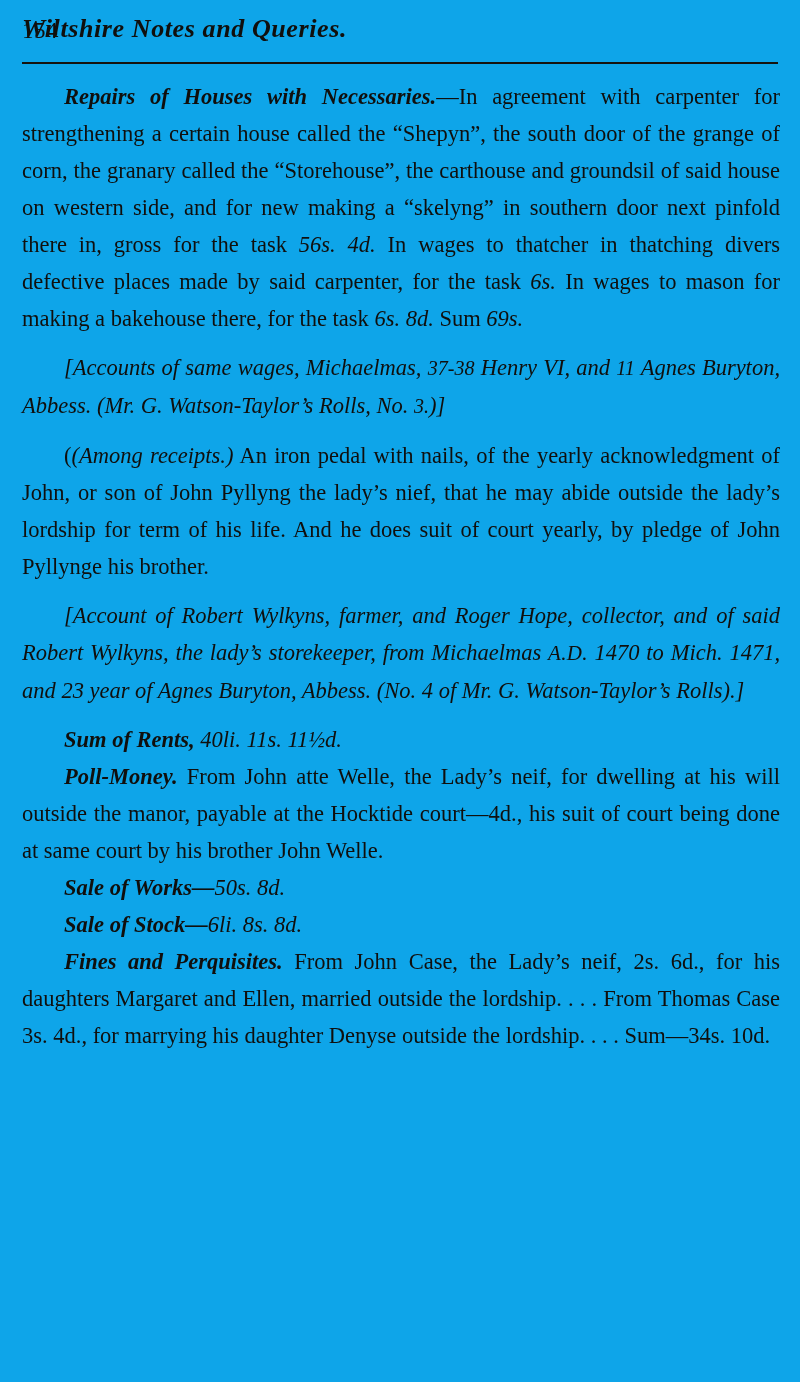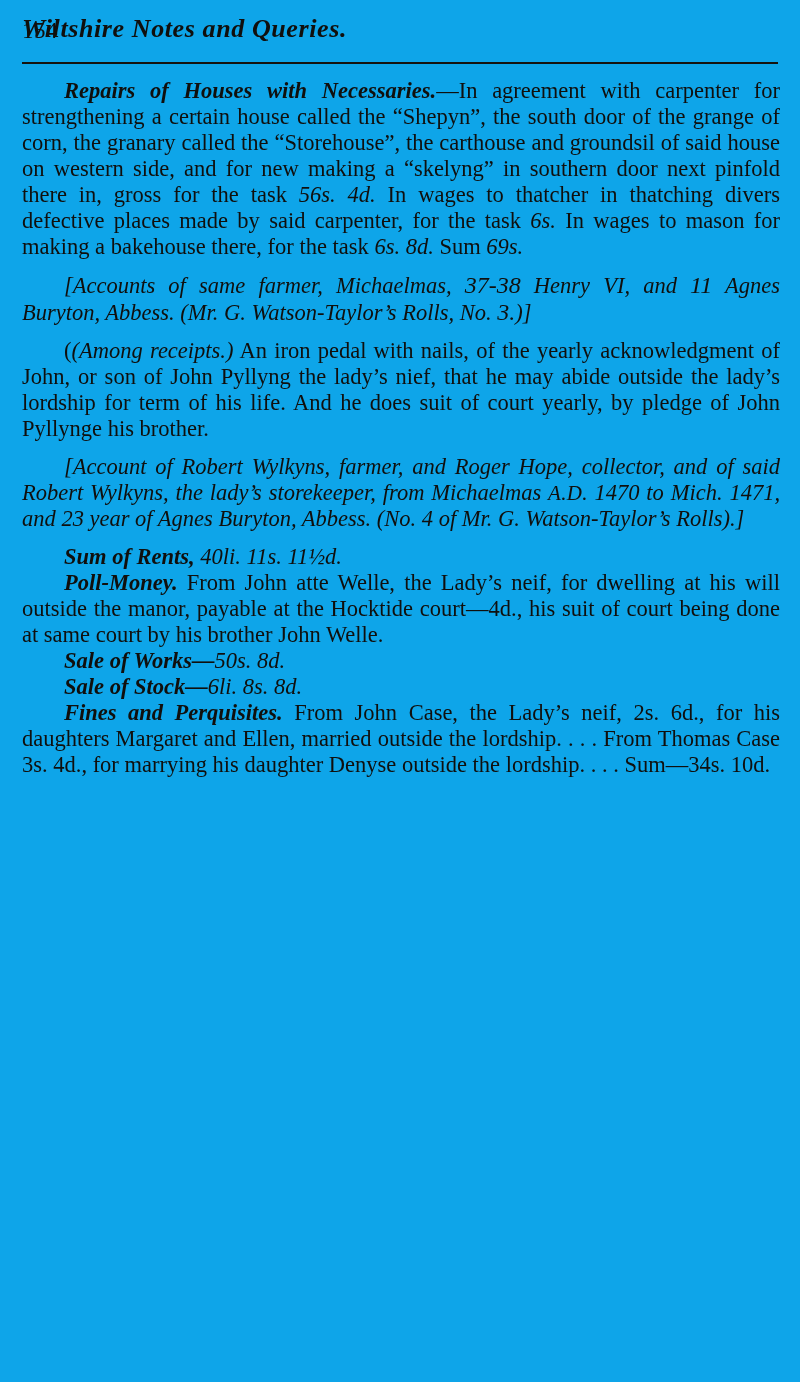--- a/index.html
+++ b/index.html
@@ -47,21 +47,21 @@
     right: 22px;
     top: 62px;
     border-top: 2px solid #15130f;
   }
   .body {
     position: absolute;
     top: 78px;
     left: 22px;
     right: 20px;
     font-size: 22.5px;
-    line-height: 26px;
+    line-height: 37px;
     text-align: justify;
     text-justify: inter-word;
   }
   p {
     margin: 0;
   }
   .para {
     text-indent: 42px;
     margin-bottom: 12px;
   }
@@ -74,21 +74,21 @@
   }
   .bi {
     font-style: italic;
     font-weight: bold;
   }
   .sc {
     font-size: 21px;
     letter-spacing: 0.3px;
   }
   .num {
-    font-size: 24px;
+    font-size: 20px;
   }
   .entry {
     text-indent: 42px;
     margin: 0;
   }
 </style>
 </head>
 <body>
 
 <div class="page">
@@ -97,21 +97,21 @@
     <span class="folio">154</span>
     <span class="running-title">Wiltshire Notes and Queries.</span>
   </div>
 
   <div class="rule"></div>
 
   <div class="body">
 
     <p class="para"><span class="bi">Repairs of Houses with Necessaries.</span><span>—In agreement with carpenter for strengthening a certain house called the “Shepyn”, the south door of the grange of corn, the granary called the “Storehouse”, the carthouse and groundsil of said house on western side, and for new making a “skelyng” in southern door next pinfold there in, gross for the task </span><span class="it">56s. 4d.</span><span> In wages to thatcher in thatching divers defective places made by said carpenter, for the task </span><span class="it">6s.</span><span> In wages to mason for making a bakehouse there, for the task </span><span class="it">6s. 8d.</span><span> Sum </span><span class="it">69s.</span></p>
 
-    <p class="para-block it"><span>[Accounts of same farmer, Michaelmas, </span><span class="num">37-38</span><span> Henry VI, and </span><span class="num">11</span><span> Agnes Buryton, Abbess. (Mr. G. Watson-Taylor’s Rolls, No. </span><span class="num">3.</span><span>)]</span></p>
+    <p class="para-block it"><span>[Accounts of same wages, Michaelmas, </span><span class="num">37-38</span><span> Henry VI, and </span><span class="num">11</span><span> Agnes Buryton, Abbess. (Mr. G. Watson-Taylor’s Rolls, No. </span><span class="num">3.</span><span>)]</span></p>
 
     <p class="para"><span>(<span class="it">(Among receipts.)</span></span><span> An iron pedal with nails, of the yearly acknowledgment of John, or son of John Pyllyng the lady’s nief, that he may abide outside the lady’s lordship for term of his life. And he does suit of court yearly, by pledge of John Pyllynge his brother.</span></p>
 
     <p class="para-block it"><span>[Account of Robert Wylkyns, farmer, and Roger Hope, collector, and of said Robert Wylkyns, the lady’s storekeeper, from Michaelmas </span><span class="sc">A.D.</span><span> 1470 to Mich. 1471, and 23 year of Agnes Buryton, Abbess. (No. 4 of Mr. G. Watson-Taylor’s Rolls).]</span></p>
 
     <p class="entry"><span class="bi">Sum of Rents,</span><span class="it"> 40li. 11s. 11½d.</span></p>
 
     <p class="entry"><span class="bi">Poll-Money.</span><span> From John atte Welle, the Lady’s neif, for dwelling at his will outside the manor, payable at the Hocktide court—4d., his suit of court being done at same court by his brother John Welle.</span></p>
 
     <p class="entry"><span class="bi">Sale of Works—</span><span class="it">50s. 8d.</span></p>

